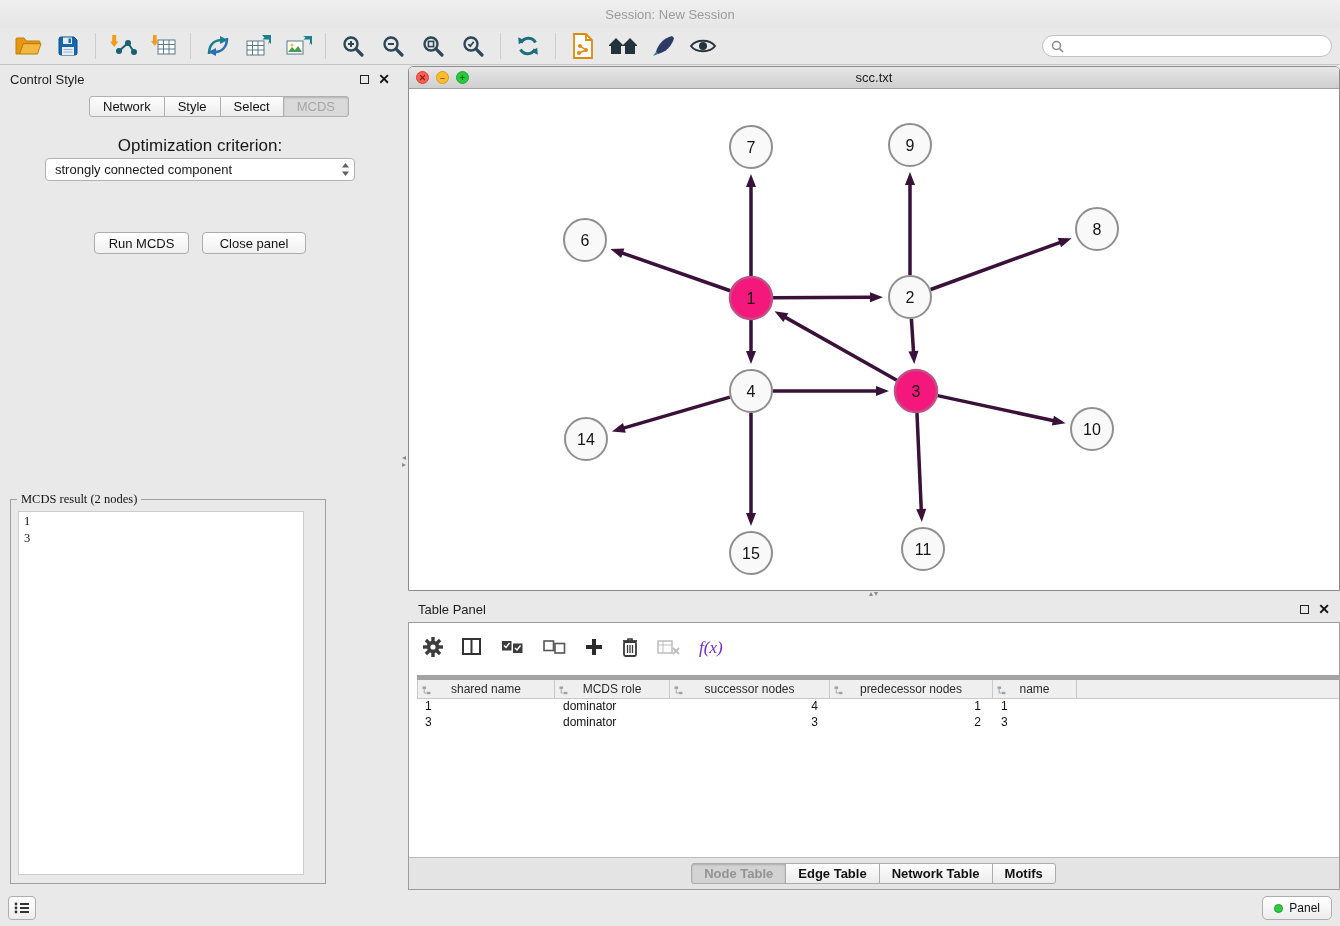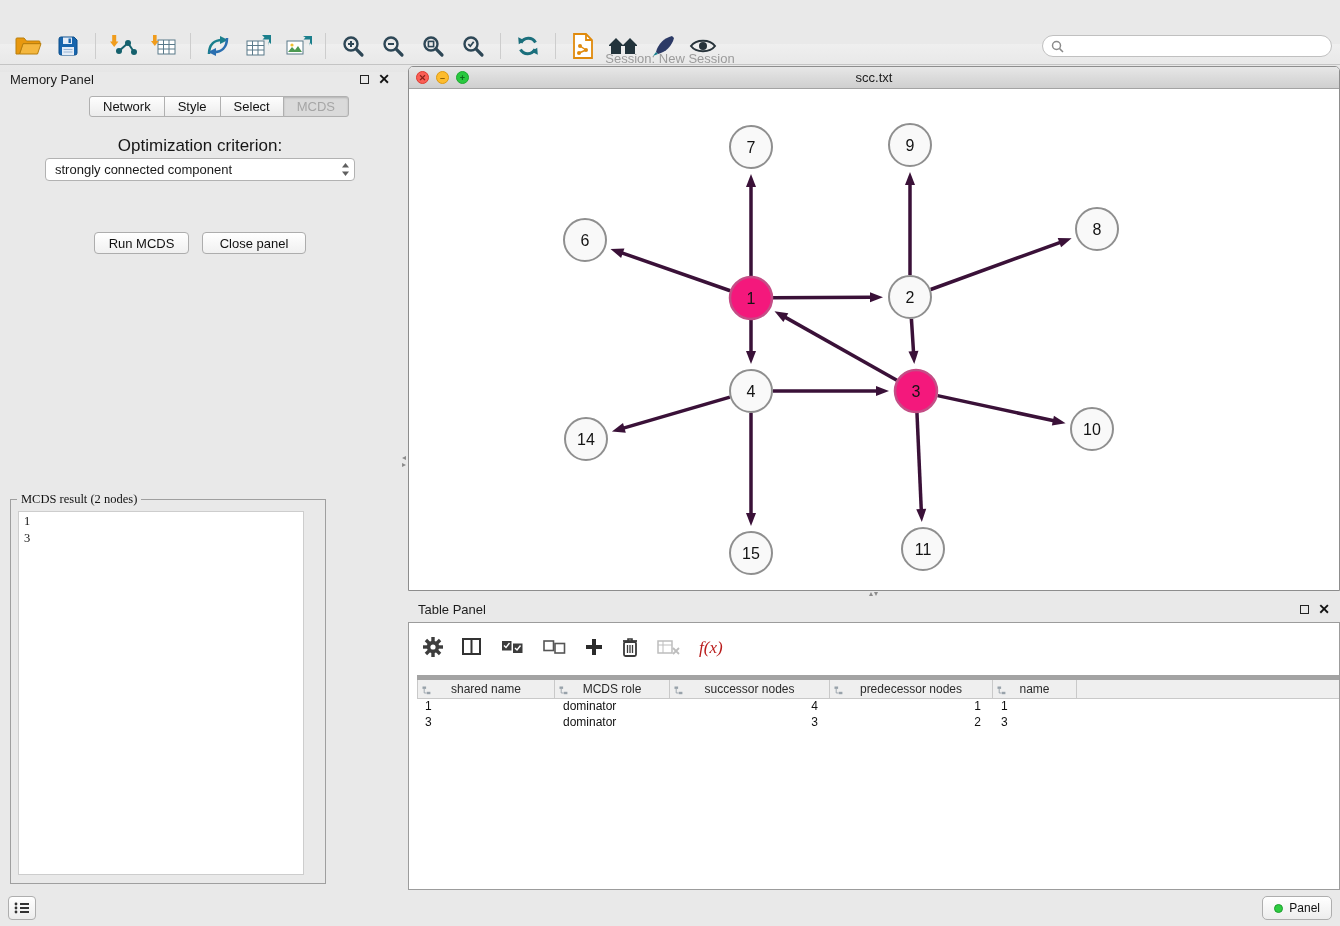--- a/index.html
+++ b/index.html
@@ -1,20 +1,20 @@
 <!DOCTYPE html>
 <html><head>
 <meta charset="utf-8">
 <style>
   *{margin:0;padding:0;box-sizing:border-box;}
   html,body{width:1340px;height:926px;}
   body{font-family:"Liberation Sans",sans-serif;background:#e9e9e9;color:#1a1a1a;font-size:13px;position:relative;overflow:hidden;}
 
   
-  .titlebar{position:absolute;left:0;top:0;width:1340px;height:28px;background:linear-gradient(#efefef,#e6e6e6);display:flex;align-items:center;justify-content:center;color:#9b9b9b;font-size:13px;margin-top:44px;}
+  .titlebar{position:absolute;left:0;top:0;width:1340px;height:28px;background:linear-gradient(#efefef,#e6e6e6);display:flex;align-items:center;justify-content:center;color:#9b9b9b;font-size:13px;}
 
   
   .toolbar{position:absolute;left:0;top:28px;width:1340px;height:37px;display:flex;align-items:center;padding:0 8px;border-bottom:1px solid #c4c4c4;}
   .tbtn{width:40px;height:34px;display:flex;align-items:center;justify-content:center;flex:0 0 auto;}
   .sep{width:1px;height:26px;background:#cdcdcd;margin:0 7px;flex:0 0 auto;}
   .search-box{margin-left:auto;width:290px;height:22px;background:#fff;border:1px solid #c0c0c0;border-radius:11px;display:flex;align-items:center;padding:0 8px;gap:5px;}
   .search-box input{border:none;outline:none;background:transparent;flex:1;font-size:12px;font-family:"Liberation Sans",sans-serif;}
 
   
   .panel-header{height:26px;display:flex;align-items:center;padding:0 10px;font-size:13px;color:#1d1d1d;}
@@ -54,21 +54,21 @@
   .light.yellow{background:#fdbc2e;border:1px solid #dd9a12;color:#8a5d00;}
   .light.green{background:#29c83f;border:1px solid #1ca82f;color:#0d6e1c;}
   .net-title{position:absolute;left:0;right:0;text-align:center;font-size:13px;color:#1b1b1b;}
   #graph-svg{display:block;background:#fff;}
   #graph-svg text{font-family:"Liberation Sans",sans-serif;}
 
   
   .table-panel{position:absolute;left:408px;top:596px;width:932px;height:294px;}
   .tp-content{position:absolute;left:0;top:26px;right:0;bottom:0;background:#fff;border:1px solid #9c9c9c;}
   .tp-toolbar{height:50px;display:flex;align-items:center;padding:0 14px;gap:19px;}
-  .fx{font-family:"Liberation Serif",serif;font-style:italic;font-size:17px;color:#b91c1c;}
+  .fx{font-family:"Liberation Serif",serif;font-style:italic;font-size:17px;color:#6d28d9;}
   .tp-table{position:absolute;left:8px;top:52px;right:0;}
   .tp-head{display:flex;border-top:5px solid #a3a3a3;border-bottom:1px solid #c9c9c9;background:#efefef;}
   .th{position:relative;height:18px;border-right:1px solid #c9c9c9;font-size:12px;color:#2b2b2b;display:flex;align-items:center;justify-content:center;}
   .th:first-child{border-left:1px solid #c9c9c9;}
   .sort-ic{position:absolute;left:4px;top:4px;}
   .tr{display:flex;height:16px;font-size:12px;color:#111;}
   .td{overflow:hidden;white-space:nowrap;}
   .a-l{text-align:left;padding-left:8px;}
   .a-r{text-align:right;padding-right:12px;}
   .tp-bottom{position:absolute;left:0;right:0;bottom:0;height:32px;background:#e4e4e4;border-top:1px solid #bdbdbd;display:flex;align-items:center;justify-content:center;}
@@ -228,21 +228,21 @@
     <svg width="13" height="13" viewBox="0 0 13 13">
       <circle cx="5.5" cy="5.5" r="4" fill="none" stroke="#8a8a8a" stroke-width="1.5"></circle>
       <line x1="8.6" y1="8.6" x2="12" y2="12" stroke="#8a8a8a" stroke-width="1.5"></line>
     </svg>
     <input type="text" placeholder="" style="">
   </span>
 </div>
 
 <div class="control-panel">
   <div class="panel-header">
-    <span>Memory Panel</span>
+    <span>Control Style</span>
     <span class="panel-controls">
       <span class="float-btn"></span>
       <span class="close-btn">✕</span>
     </span>
   </div>
   <div class="cp-tabs">
     <span class="cp-tab">Network</span>
     <span class="cp-tab">Style</span>
     <span class="cp-tab">Select</span>
     <span class="cp-tab active">MCDS</span>
@@ -487,20 +487,26 @@
           </div>
           <div class="tr">
             <div class="td a-l" style="width: 138px;">3</div>
             <div class="td a-l" style="width: 115px;">dominator</div>
             <div class="td a-r" style="width: 160px;">3</div>
             <div class="td a-r" style="width: 163px;">2</div>
             <div class="td a-l" style="width: 84px;">3</div>
           </div>
         </div>
     </div>
+    <div class="tp-bottom">
+      <span class="tp-tab active">Node Table</span>
+      <span class="tp-tab">Edge Table</span>
+      <span class="tp-tab">Network Table</span>
+      <span class="tp-tab">Motifs</span>
+    </div>
   </div>
 </div>
 
 <div class="statusbar">
   <span class="status-btn">
     <svg width="16" height="12" viewBox="0 0 16 12">
       <circle cx="2" cy="2" r="1.4" fill="#333"></circle>
         <rect x="6" y="1" width="9" height="2" fill="#333"></rect>
       <circle cx="2" cy="6" r="1.4" fill="#333"></circle>
         <rect x="6" y="5" width="9" height="2" fill="#333"></rect>

